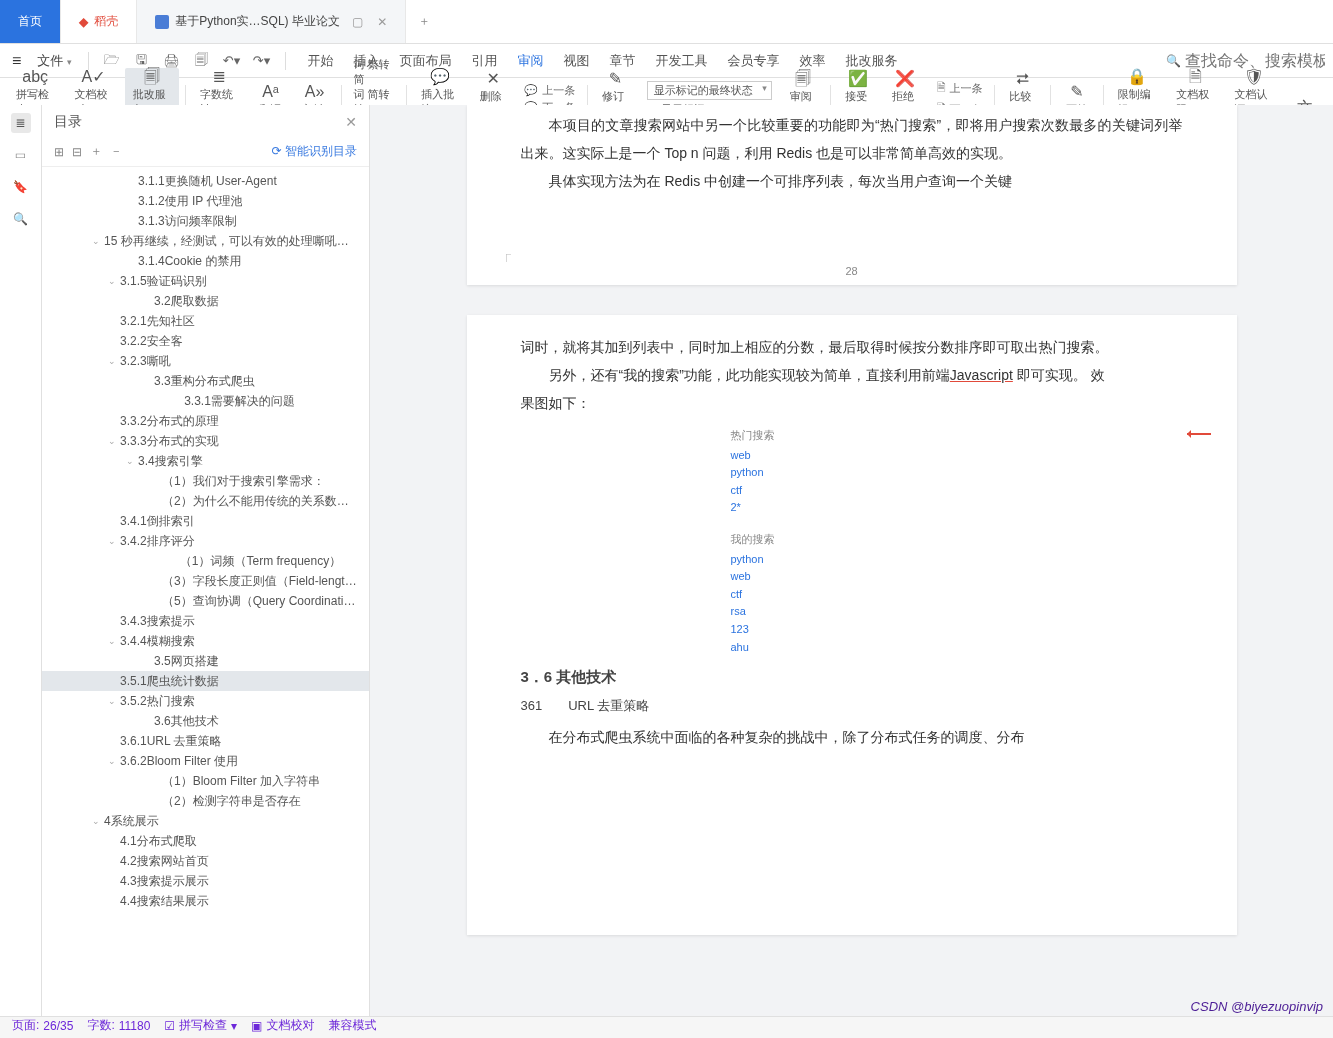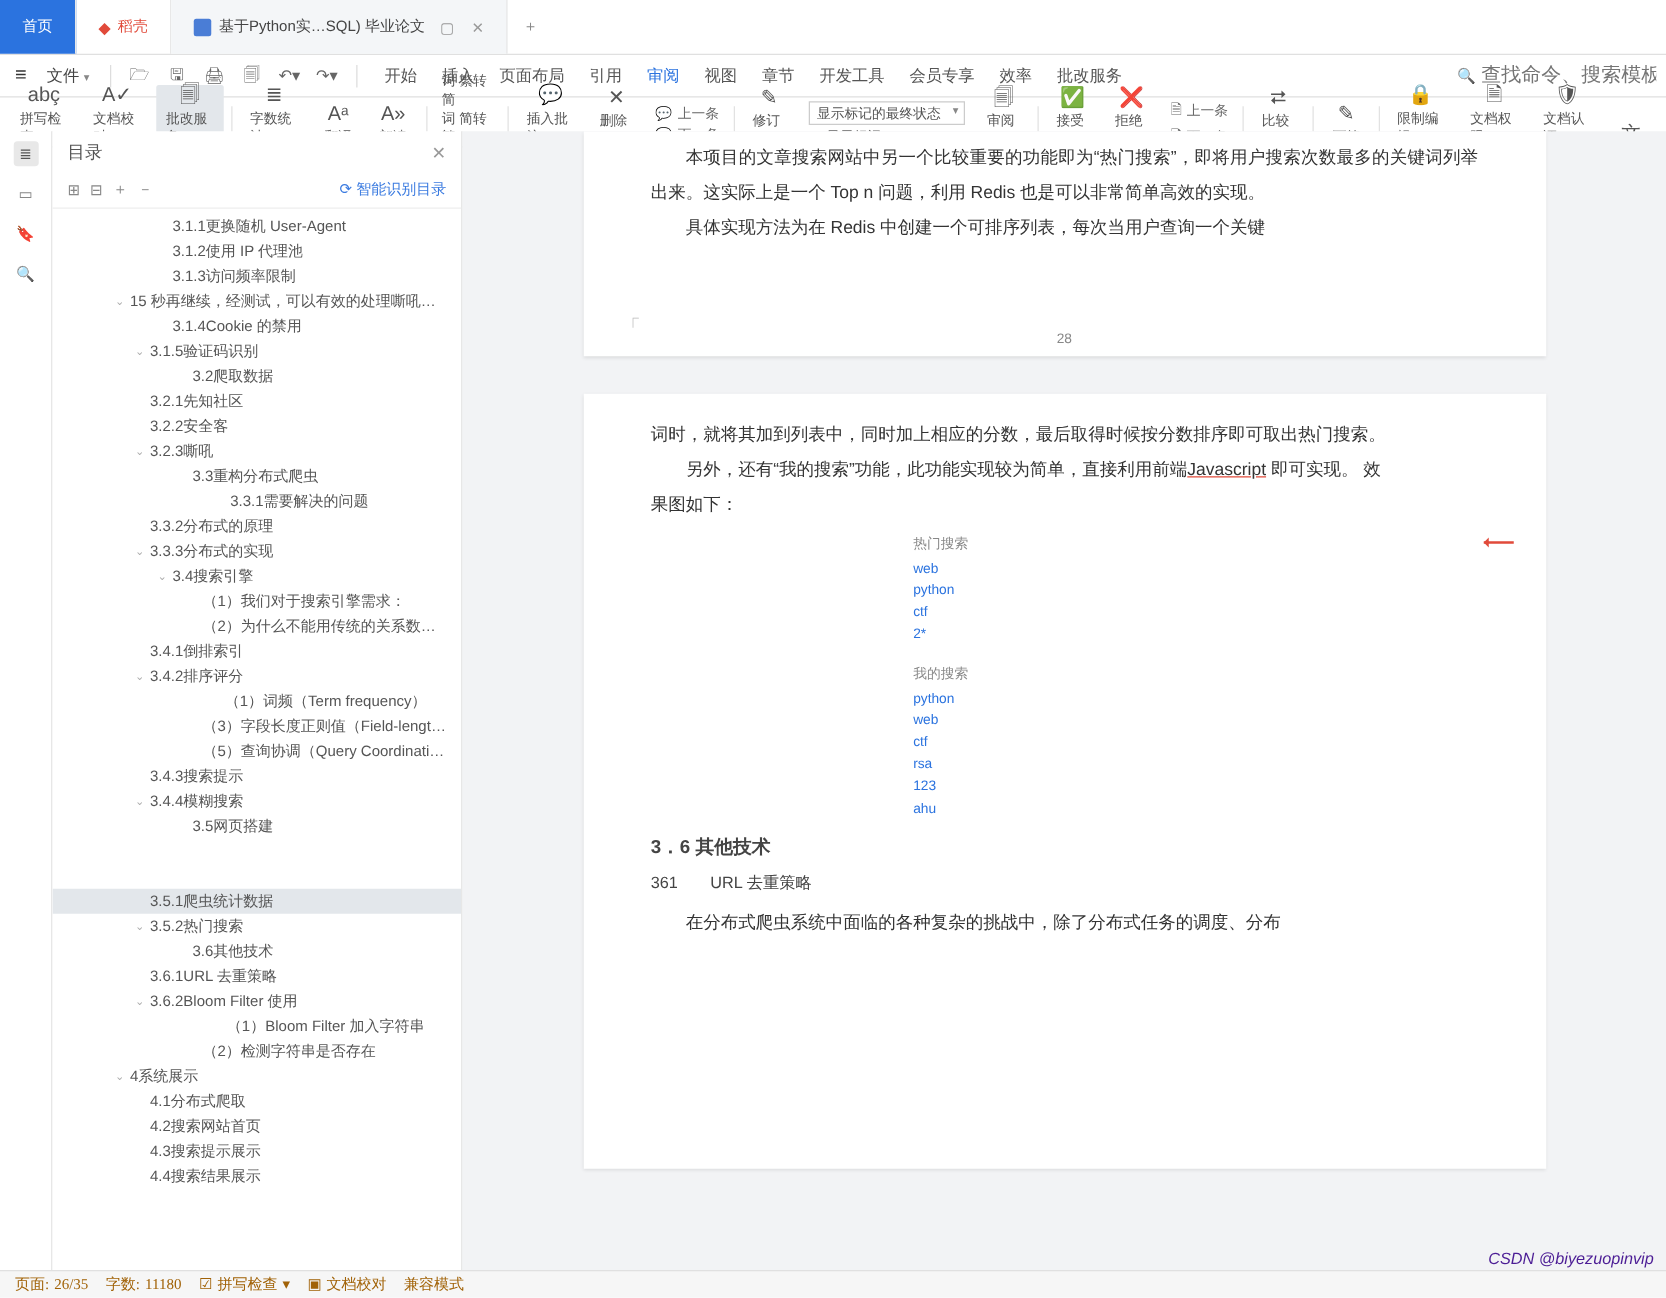--- a/index.html
+++ b/index.html
@@ -59,21 +59,21 @@
 .page .pagenum { position: absolute; bottom: 8px; left: 50%; transform: translateX(-50%); font-size: 11px; color: #888; }
 .page .heading { font-size: 15px; font-weight: 600; margin-top: 12px; }
 .page .subheading { font-size: 13px; font-weight: 500; margin-top: 10px; }
 .embed-block { margin: 10px 0 10px 210px; font-size: 11px; line-height: 1.6; }
 .embed-block .section-title { color: #888; font-size: 11px; margin-bottom: 2px; position: relative; }
 .arrow-red { position: absolute; right: -28px; top: 6px; width: 24px; height: 2px; background: #e14a3a; }
 .arrow-red::before { content: ""; position: absolute; left: -4px; top: -3px; border: 4px solid transparent; border-right-color: #e14a3a; }
 .embed-block a { color: #2b73df; display: block; text-decoration: none; }
 span.underline { text-decoration: underline; text-decoration-color: #e14a3a; }
 
-.statusbar { position: absolute; left: 0; right: 0; bottom: 0; height: 22px; background: #f6f6f6; border-top: 1px solid #e0e0e0; display: flex; align-items: center; padding: 0 12px; gap: 14px; font-size: 12px; color: #a16207; font-family: Liberation Serif, serif; }
+.statusbar { position: absolute; left: 0; right: 0; bottom: 0; height: 22px; background: #f6f6f6; border-top: 1px solid #e0e0e0; display: flex; align-items: flex-start; padding: 0 12px; gap: 14px; font-size: 12px; color: #6d28d9; }
 .statusbar .sb-item { display: flex; align-items: center; gap: 4px; }
 .watermark { position: absolute; right: 10px; bottom: 24px; color: #4c1d95; font-size: 13px; font-style: italic; }
 </style>
 </head>
 <body>
 
 <div class="app-tabs">
   <div class="app-tab home">首页</div>
   <div class="app-tab dokk">
       <span style="color:#e14a3a;font-weight:bold;">◆</span>
@@ -317,41 +317,41 @@
         <span class="lbl">3.4.3搜索提示</span>
       </div>
       <div class="tree-item" style="padding-left: 66px;">
         <span class="arrow">⌄</span>
         <span class="lbl">3.4.4模糊搜索</span>
       </div>
       <div class="tree-item" style="padding-left: 100px;">
         <span class="arrow"></span>
         <span class="lbl">3.5网页搭建</span>
       </div>
-      <div class="tree-item sel" style="padding-left: 66px; margin-top: 40px;">
+      <div class="tree-item sel" style="padding-left: 66px;">
         <span class="arrow"></span>
         <span class="lbl">3.5.1爬虫统计数据</span>
       </div>
       <div class="tree-item" style="padding-left: 66px;">
         <span class="arrow">⌄</span>
         <span class="lbl">3.5.2热门搜索</span>
       </div>
       <div class="tree-item" style="padding-left: 100px;">
         <span class="arrow"></span>
         <span class="lbl">3.6其他技术</span>
       </div>
       <div class="tree-item" style="padding-left: 66px;">
         <span class="arrow"></span>
         <span class="lbl">3.6.1URL 去重策略</span>
       </div>
       <div class="tree-item" style="padding-left: 66px;">
         <span class="arrow">⌄</span>
         <span class="lbl">3.6.2Bloom Filter 使用</span>
       </div>
-      <div class="tree-item" style="padding-left: 108px; justify-content: center;">
+      <div class="tree-item" style="padding-left: 108px;">
         <span class="arrow"></span>
         <span class="lbl">（1）Bloom Filter 加入字符串</span>
       </div>
       <div class="tree-item" style="padding-left: 108px;">
         <span class="arrow"></span>
         <span class="lbl">（2）检测字符串是否存在</span>
       </div>
       <div class="tree-item" style="padding-left: 50px;">
         <span class="arrow">⌄</span>
         <span class="lbl">4系统展示</span>

